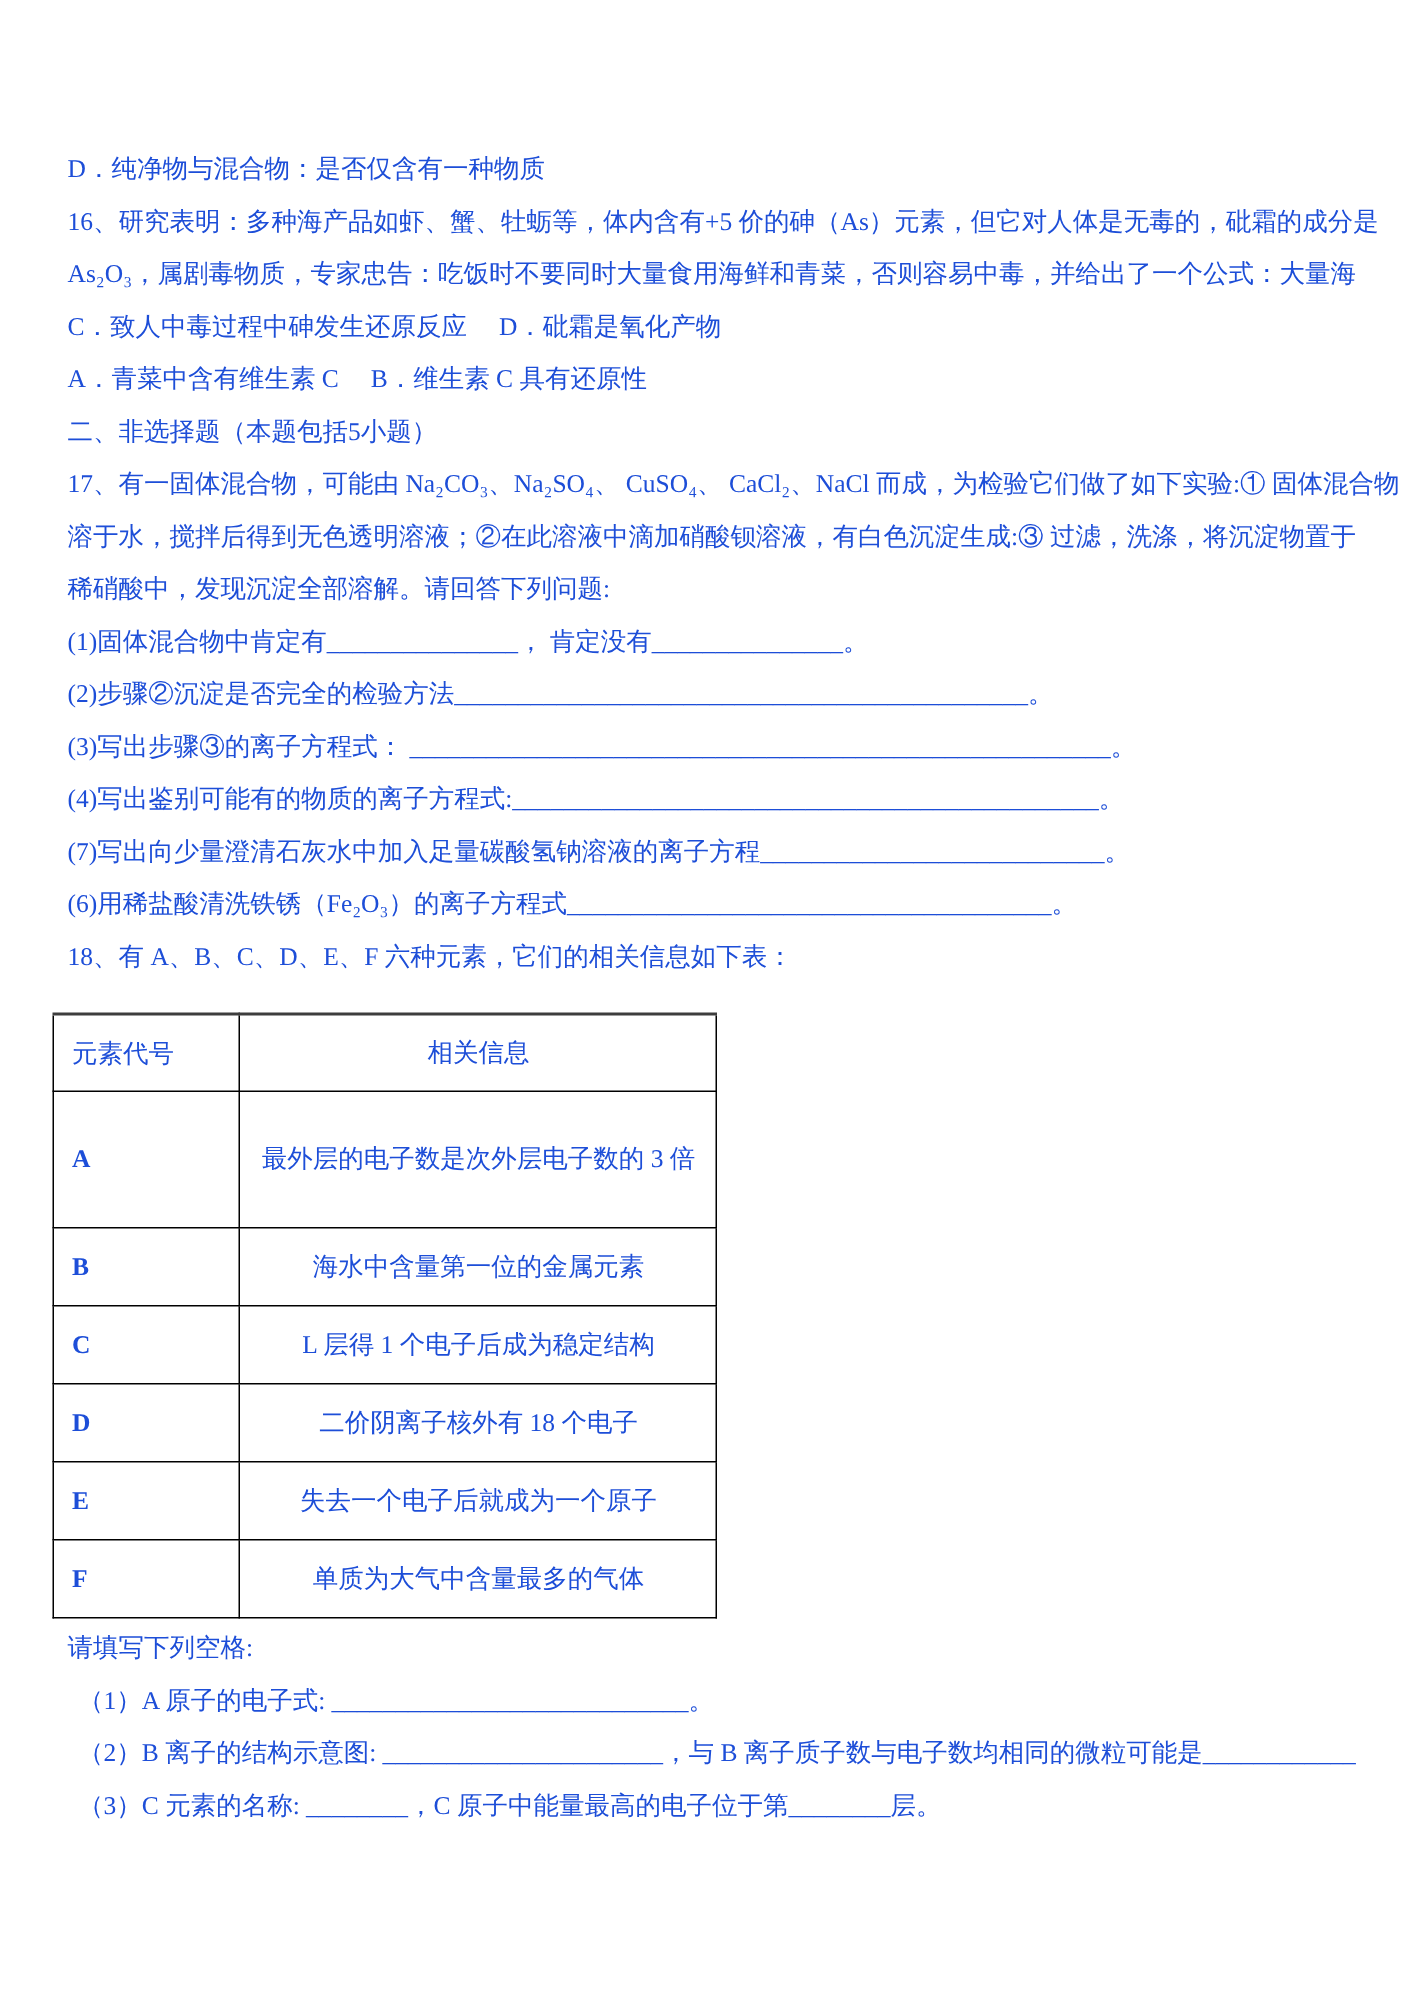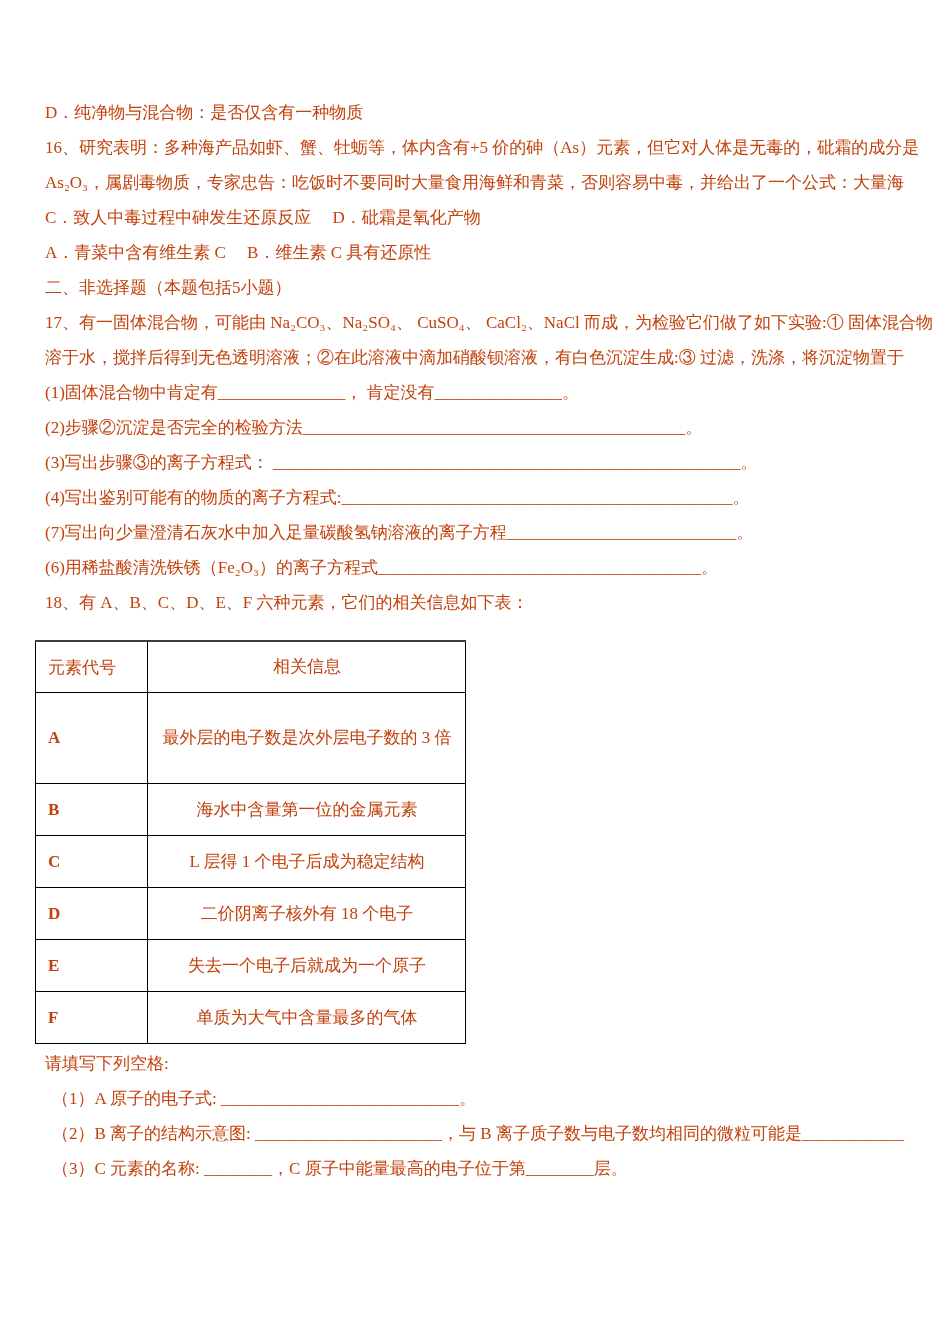--- a/index.html
+++ b/index.html
@@ -4,21 +4,21 @@
 <style>
   html,body{margin:0;padding:0;background:#ffffff;}
   .page{
     position:relative;
     width:950px;
     height:1344px;
     background:#ffffff;
     overflow:hidden;
     font-family:"Liberation Serif","DejaVu Serif",serif;
     font-size:17px;
-    color:#c2410c;
+    color:#1d4ed8;
   }
   .content{padding:95px 38px 0 45px;}
   .line{
     margin:0;
     height:35px;
     line-height:35px;
     white-space:nowrap;
   }
   .fill{padding-left:7px;}
   table.info{
@@ -28,21 +28,21 @@
     border-top:2px solid #3d3d3d;
     table-layout:fixed;
   }
   table.info th, table.info td{
     border:1px solid #000;
     vertical-align:middle;
     text-align:left;
     font-weight:normal;
     font-size:17px;
   }
-  table.info .c1{width:95px;padding:2px 4px 2px 12px;}
+  table.info .c1{width:95px;padding:2px 16px 2px 12px;}
   table.info .c2{width:300px;padding:2px 8px 2px 9px;line-height:38px;text-align:center;}
   table.info td.c1{font-weight:bold;}
   tr.hrow th{height:46px;}
   tr.ra td{height:86px;}
   tr.rr td{height:47px;}
   .after-table{margin-top:2px;}
 </style>
 </head>
 <body>
 
@@ -53,20 +53,21 @@
 
     <p class="line">16、研究表明：多种海产品如虾、蟹、牡蛎等，体内含有+5 价的砷（As）元素，但它对人体是无毒的，砒霜的成分是</p>
     <p class="line">As₂O₃，属剧毒物质，专家忠告：吃饭时不要同时大量食用海鲜和青菜，否则容易中毒，并给出了一个公式：大量海</p>
     <p class="line">C．致人中毒过程中砷发生还原反应　 D．砒霜是氧化产物</p>
     <p class="line">A．青菜中含有维生素 C　 B．维生素 C 具有还原性</p>
 
     <p class="line">二、非选择题（本题包括5小题）</p>
 
     <p class="line">17、有一固体混合物，可能由 Na₂CO₃、Na₂SO₄、 CuSO₄、 CaCl₂、NaCl 而成，为检验它们做了如下实验:① 固体混合物</p>
     <p class="line">溶于水，搅拌后得到无色透明溶液；②在此溶液中滴加硝酸钡溶液，有白色沉淀生成:③ 过滤，洗涤，将沉淀物置于</p>
+    <p class="line">稀硝酸中，发现沉淀全部溶解。请回答下列问题:</p>
     <p class="line">(1)固体混合物中肯定有_______________， 肯定没有_______________。</p>
     <p class="line">(2)步骤②沉淀是否完全的检验方法_____________________________________________。</p>
     <p class="line">(3)写出步骤③的离子方程式： _______________________________________________________。</p>
     <p class="line">(4)写出鉴别可能有的物质的离子方程式:______________________________________________。</p>
     <p class="line">(7)写出向少量澄清石灰水中加入足量碳酸氢钠溶液的离子方程___________________________。</p>
     <p class="line">(6)用稀盐酸清洗铁锈（Fe₂O₃）的离子方程式______________________________________。</p>
 
     <p class="line">18、有 A、B、C、D、E、F 六种元素，它们的相关信息如下表：</p>
 
     <table class="info">

